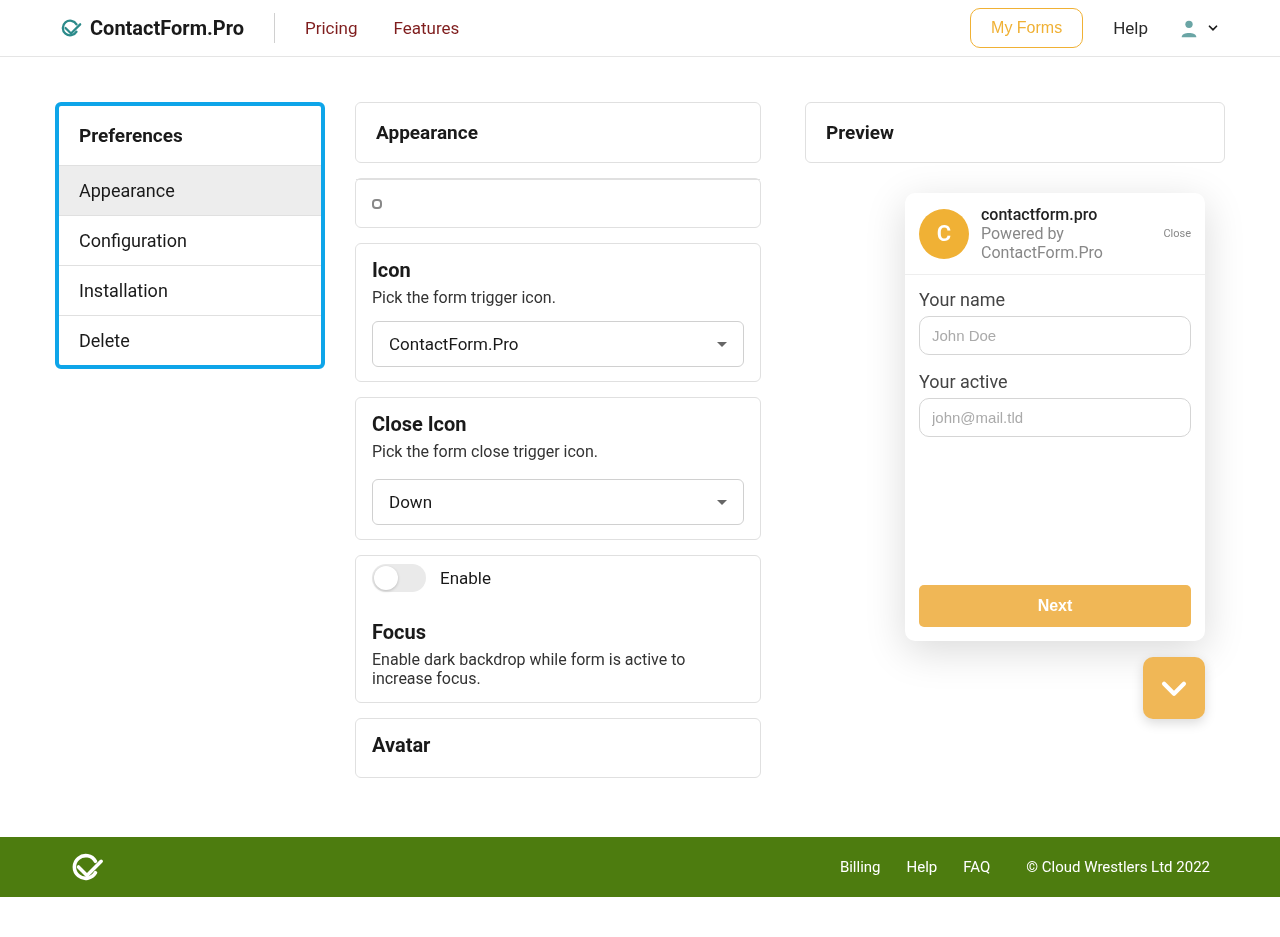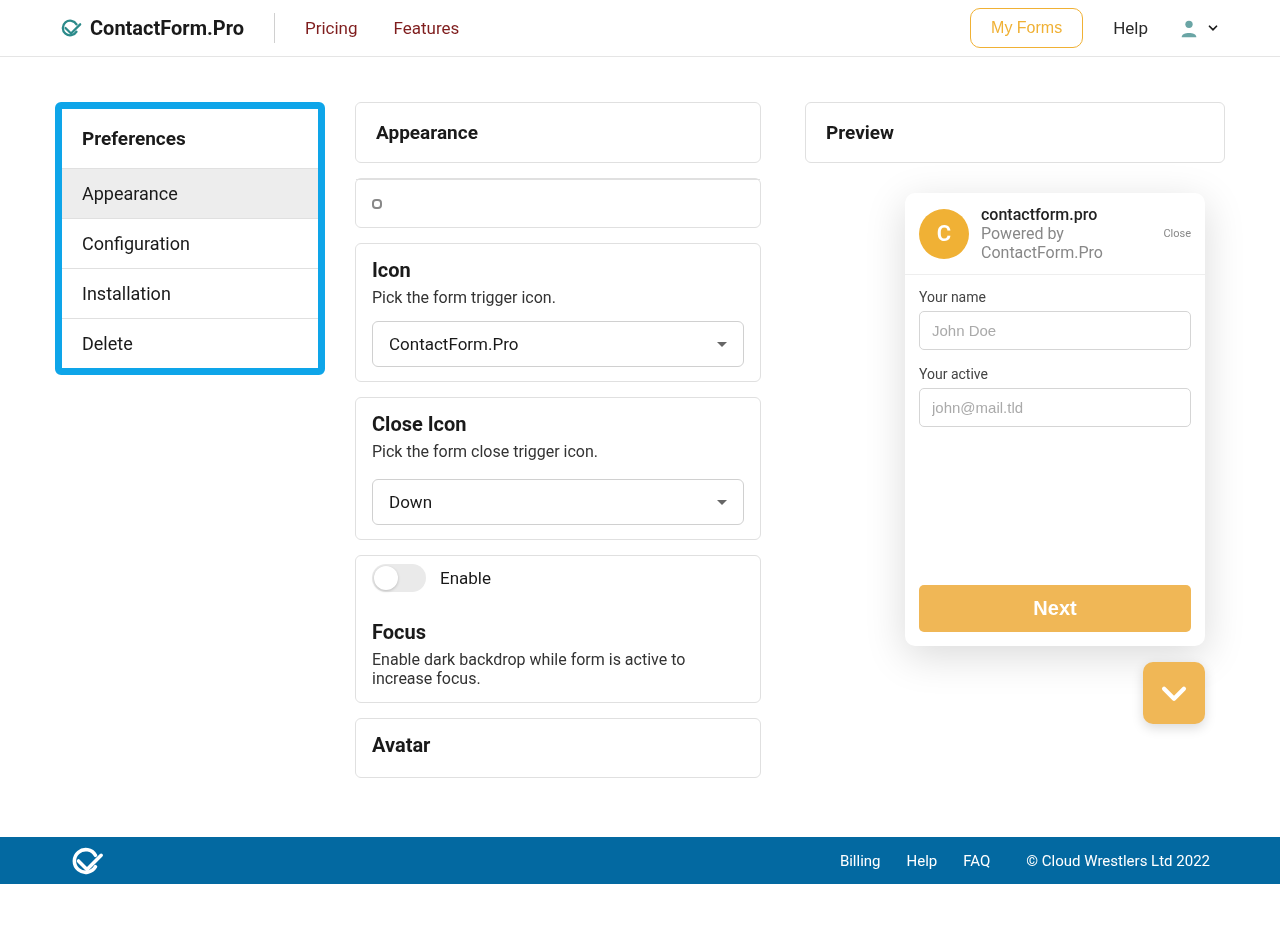--- a/index.html
+++ b/index.html
@@ -13,21 +13,21 @@
 .nav-link { font-size: 17px; color: #7f1d1d; text-decoration: none; margin-right: 36px; cursor: pointer; }
 .header-right { margin-left: auto; display: flex; align-items: center; gap: 30px; }
 .my-forms-btn { border: 1.5px solid #f0b135; color: #f0b135; background: #fff; padding: 10px 20px; border-radius: 10px; font-size: 16px; font-weight: 500; cursor: pointer; }
 .help-link { font-size: 17px; color: #2a2a2a; cursor: pointer; }
 .user-menu { display: flex; align-items: center; gap: 6px; cursor: pointer; }
 .user-icon { width: 22px; height: 22px; }
 
 
 .main { display: flex; gap: 30px; padding: 45px 55px 0 55px; max-width: 1280px; margin: 0 auto; height: 780px; }
 .sidebar { width: 270px; flex-shrink: 0; }
-.sidebar-panel { border: 7px solid #0ea5e9; border-radius: 6px; overflow: hidden; }
+.sidebar-panel { border: 4px solid #0ea5e9; border-radius: 6px; overflow: hidden; }
 .sidebar-title { padding: 18px 20px; font-size: 19px; font-weight: 700; border-bottom: 1px solid #e0e0e0; }
 .sidebar-item { padding: 14px 20px; font-size: 18px; border-bottom: 1px solid #e0e0e0; cursor: pointer; position: relative; }
 .sidebar-item:last-child { border-bottom: none; }
 .sidebar-item.active { background: #ededed; }
 .sidebar-item.active::after { content: ""; position: absolute; right: -10px; top: 50%; transform: translateY(-50%); border-left: 10px solid #ededed; border-top: 10px solid transparent; border-bottom: 10px solid transparent; }
 
 
 .content-col { flex: 1; min-width: 0; position: relative; }
 .content-scroll { height: 732px; overflow-y: auto; padding-right: 14px; }
 .content-scroll::-webkit-scrollbar { width: 7px; }
@@ -53,29 +53,29 @@
 .preview-header-card { border: 1px solid #e0e0e0; border-radius: 6px; padding: 18px 20px; font-size: 19px; font-weight: 700; margin-bottom: 30px; background:#fff; }
 .preview-area { display: flex; flex-direction: column; align-items: flex-end; padding-right: 20px; }
 .widget { width: 300px; background: #fff; border-radius: 10px; box-shadow: 0 10px 40px rgba(0,0,0,0.15); overflow: hidden; }
 .widget-header { display: flex; align-items: center; padding: 12px 14px; border-bottom: 1px solid #eee; gap: 12px; }
 .widget-avatar { width: 50px; height: 50px; border-radius: 50%; background: #f0b135; display: flex; align-items: center; justify-content: center; color: #fff; font-size: 22px; font-weight: 600; }
 .widget-header-text { flex: 1; }
 .widget-title { font-size: 16px; font-weight: 500; color: #222; }
 .widget-subtitle { font-size: 16px; color: #888; }
 .widget-close { font-size: 11px; color: #888; cursor: pointer; }
 .widget-body { padding: 14px 14px 6px 14px; min-height: 300px; }
-.field-label { font-size: 14px; color: #444; margin-bottom: 6px; }
-.field-input { width: 100%; border: 1px solid #d5d5d5; border-radius: 5px; padding: 10px 12px; font-size: 15px; margin-bottom: 16px; }
+.field-label { font-size: 18px; color: #444; margin-bottom: 6px; }
+.field-input { width: 100%; border: 1px solid #d5d5d5; border-radius: 10px; padding: 10px 12px; font-size: 15px; margin-bottom: 16px; }
 .field-input::placeholder { color: #aaa; }
 .widget-footer { padding: 10px 14px 14px 14px; }
-.next-btn { width: 100%; background: #f0b756; color: #fff; border: none; border-radius: 5px; padding: 12px; font-size: 20px; font-weight: 600; cursor: pointer; }
+.next-btn { width: 100%; background: #f0b756; color: #fff; border: none; border-radius: 5px; padding: 12px; font-size: 16px; font-weight: 600; cursor: pointer; }
 .trigger-btn { margin-top: 16px; width: 62px; height: 62px; background: #f0b756; border-radius: 10px; display: flex; align-items: center; justify-content: center; cursor: pointer; box-shadow: 0 4px 12px rgba(0,0,0,0.15); }
 
 
-.footer { background: #0369a1; color: #fff; height: 47px; display: flex; align-items: center; padding: 0 70px; }
+.footer { background: #4d7c0f; color: #fff; height: 60px; display: flex; align-items: center; padding: 0 70px; }
 .footer-logo { width: 34px; height: 34px; }
 .footer-right { margin-left: auto; display: flex; align-items: center; gap: 26px; font-size: 15px; }
 .footer-link { color: #fff; cursor: pointer; }
 .footer-copy { margin-left: 10px; }
 </style>
 </head>
 <body>
 
 <div class="header">
   <div class="logo">

